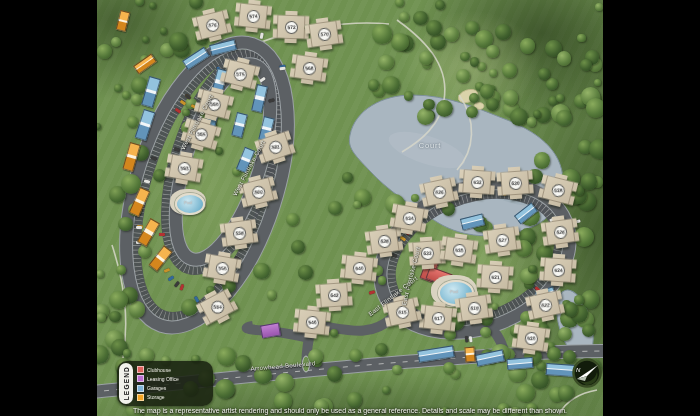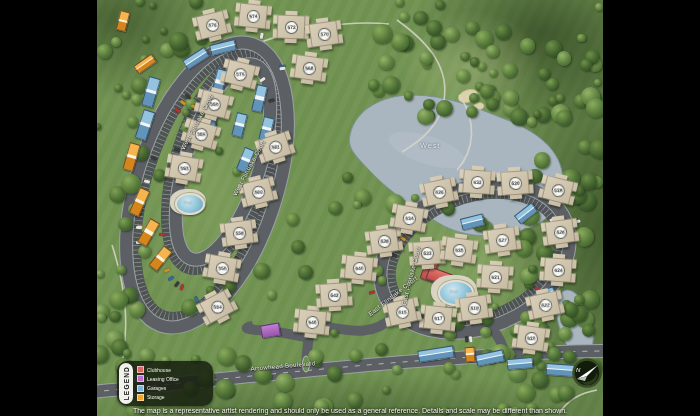--- a/index.html
+++ b/index.html
@@ -556,21 +556,21 @@
     <div id="labels" class="layer">
         <div class="street-label" style="left: 100px; top: 122px; transform: translate(-50%, -50%) rotate(-62deg);">West Flintlake Court</div>
         <div class="street-label" style="left: 152px; top: 168px; transform: translate(-50%, -50%) rotate(-62deg);">West Flintlake Court</div>
         <div class="street-label" style="left: 314px; top: 276px; transform: translate(-50%, -50%) rotate(-76deg);">East Flintlake Court</div>
         <div class="street-label" style="left: 296px; top: 296px; transform: translate(-50%, -50%) rotate(-38deg);">East Flintlake Court</div>
         <div class="street-label" style="left: 186px; top: 366px; transform: translate(-50%, -50%) rotate(-5deg);">Arrowhead Boulevard</div>
         <div class="pool-label" style="left: 91px; top: 202px;">Pool</div>
         <div class="pool-label" style="left: 357px; top: 291px;">Pool</div>
       </div>
 
-    <div class="lake-label">West</div>
+    <div class="lake-label">Court</div>
 
     <div class="legend">
       <div class="legend-title">
         <span>LEGEND</span>
       </div>
       <div class="legend-items" id="legend-items">
           <div class="legend-item">
             <div class="chip" style="background: rgb(224, 100, 95);"></div>
             <span>Clubhouse</span>
           </div>

